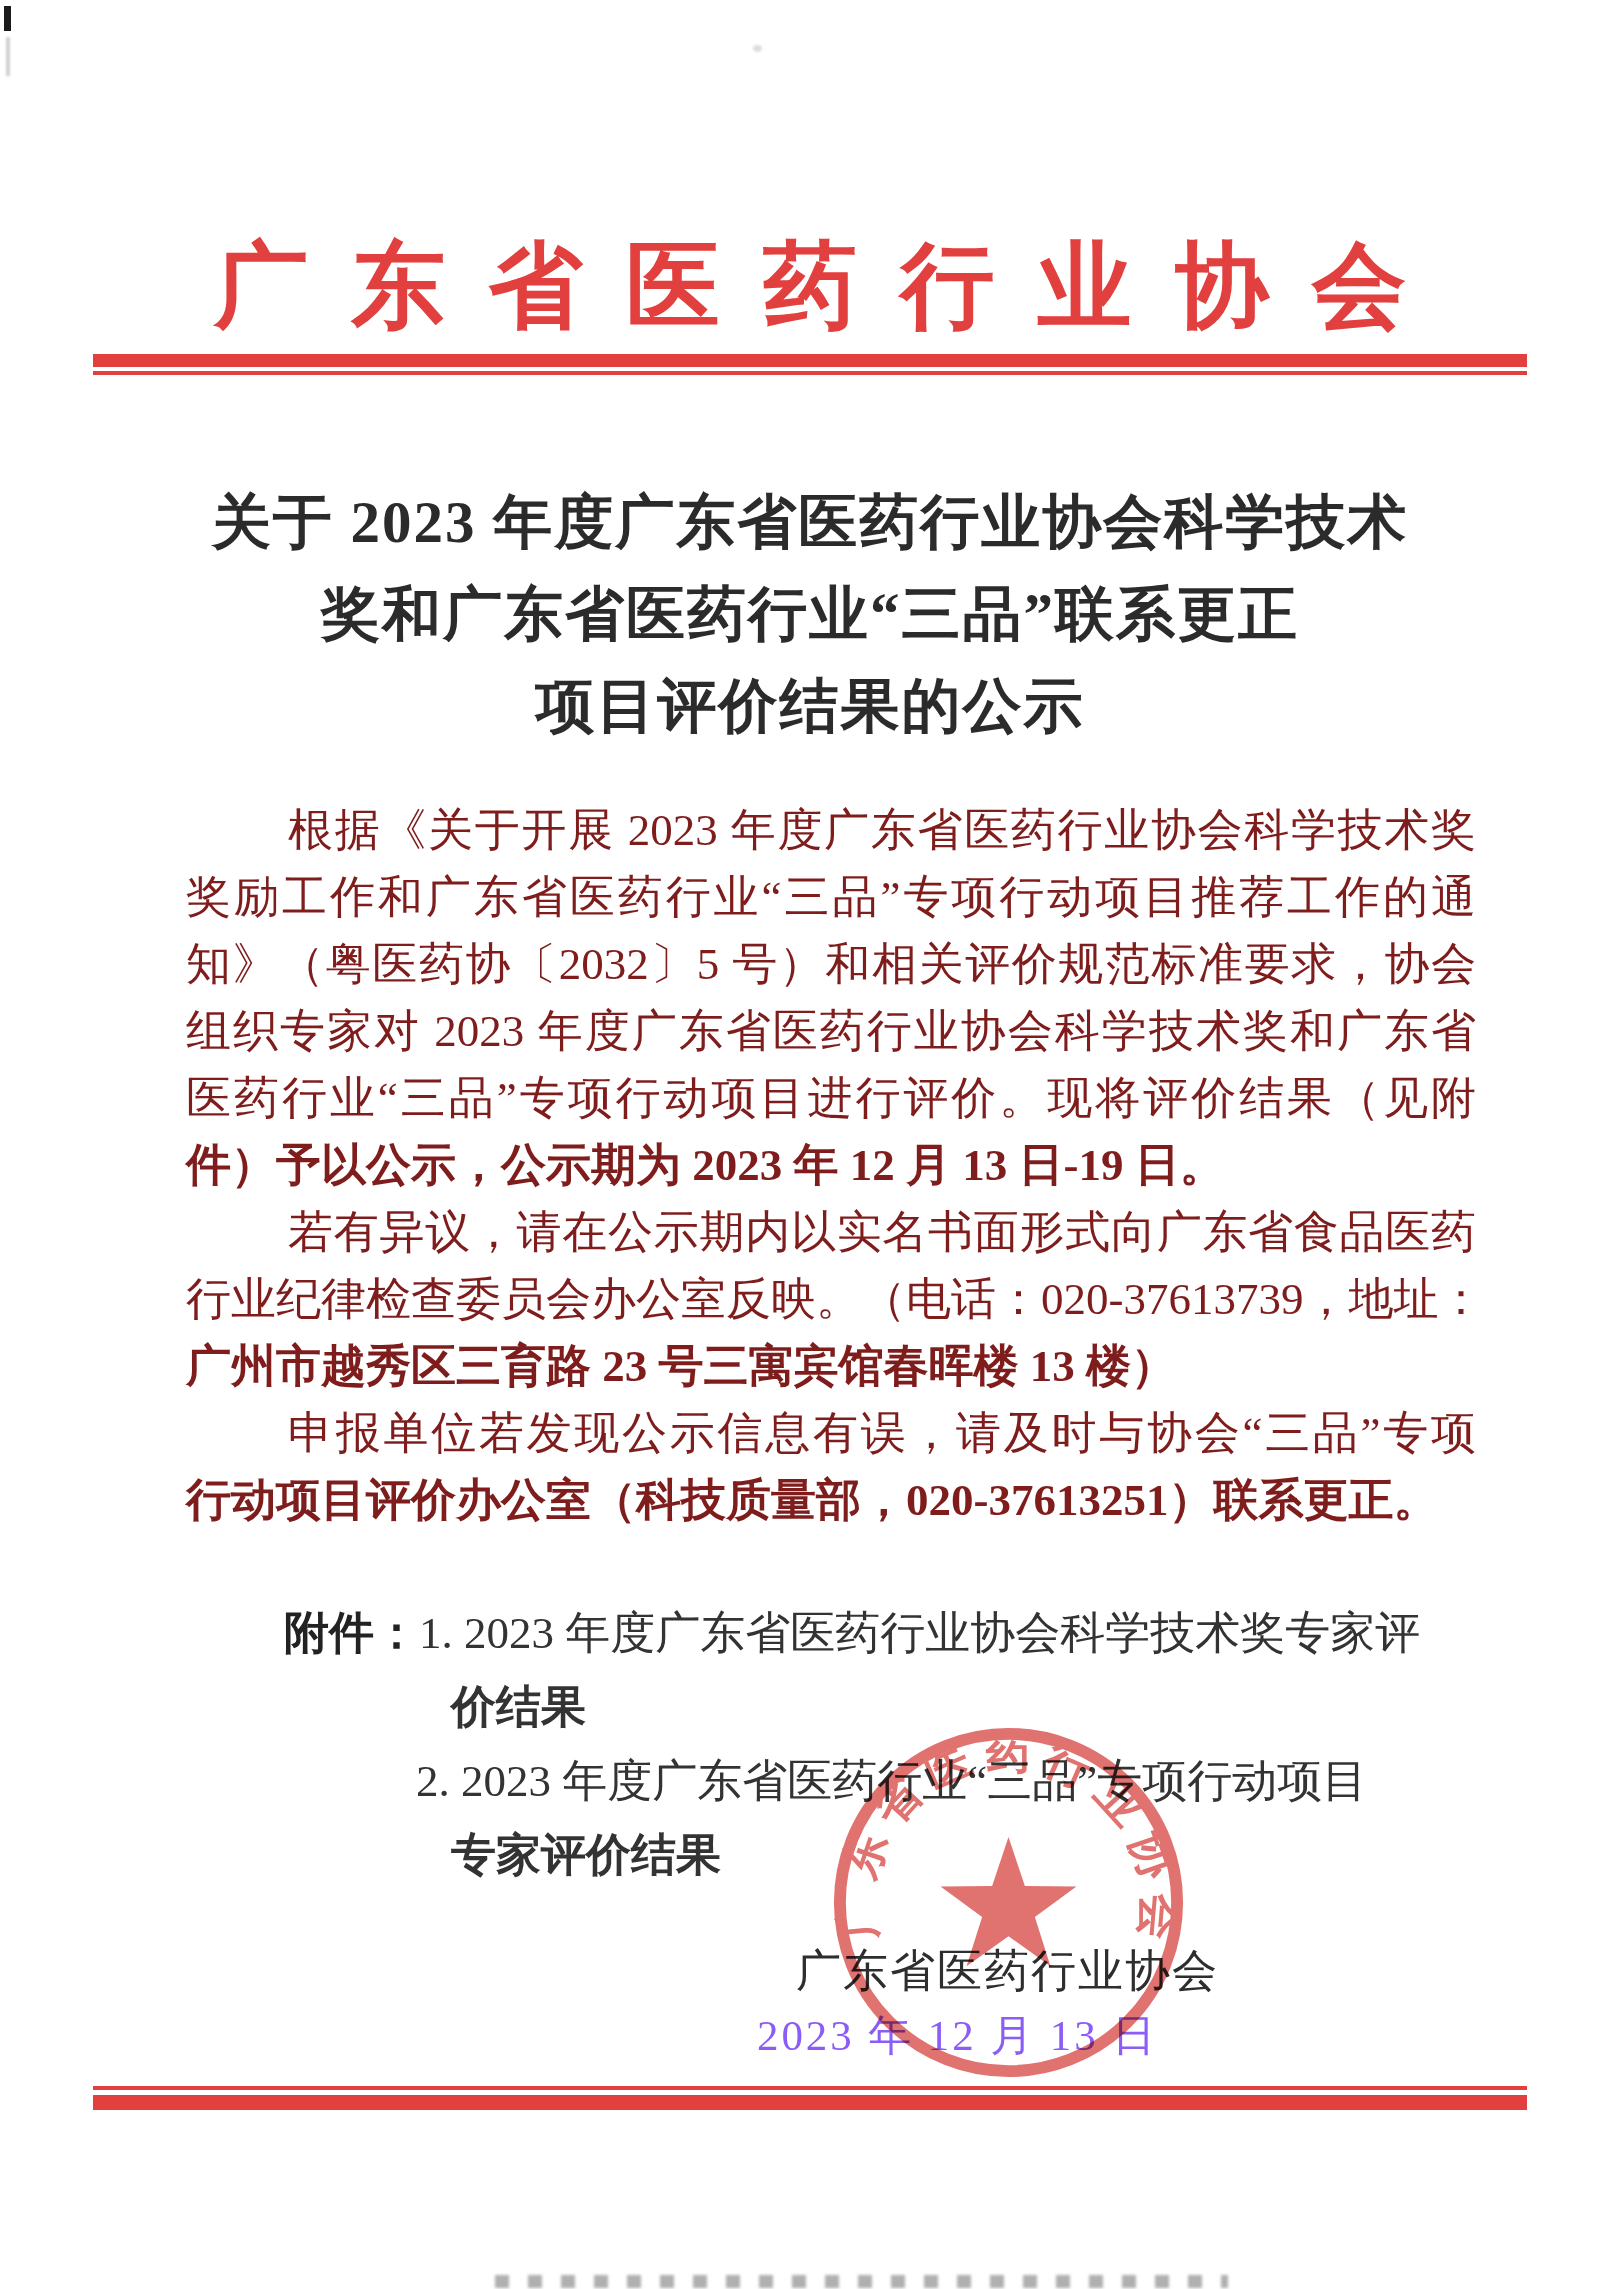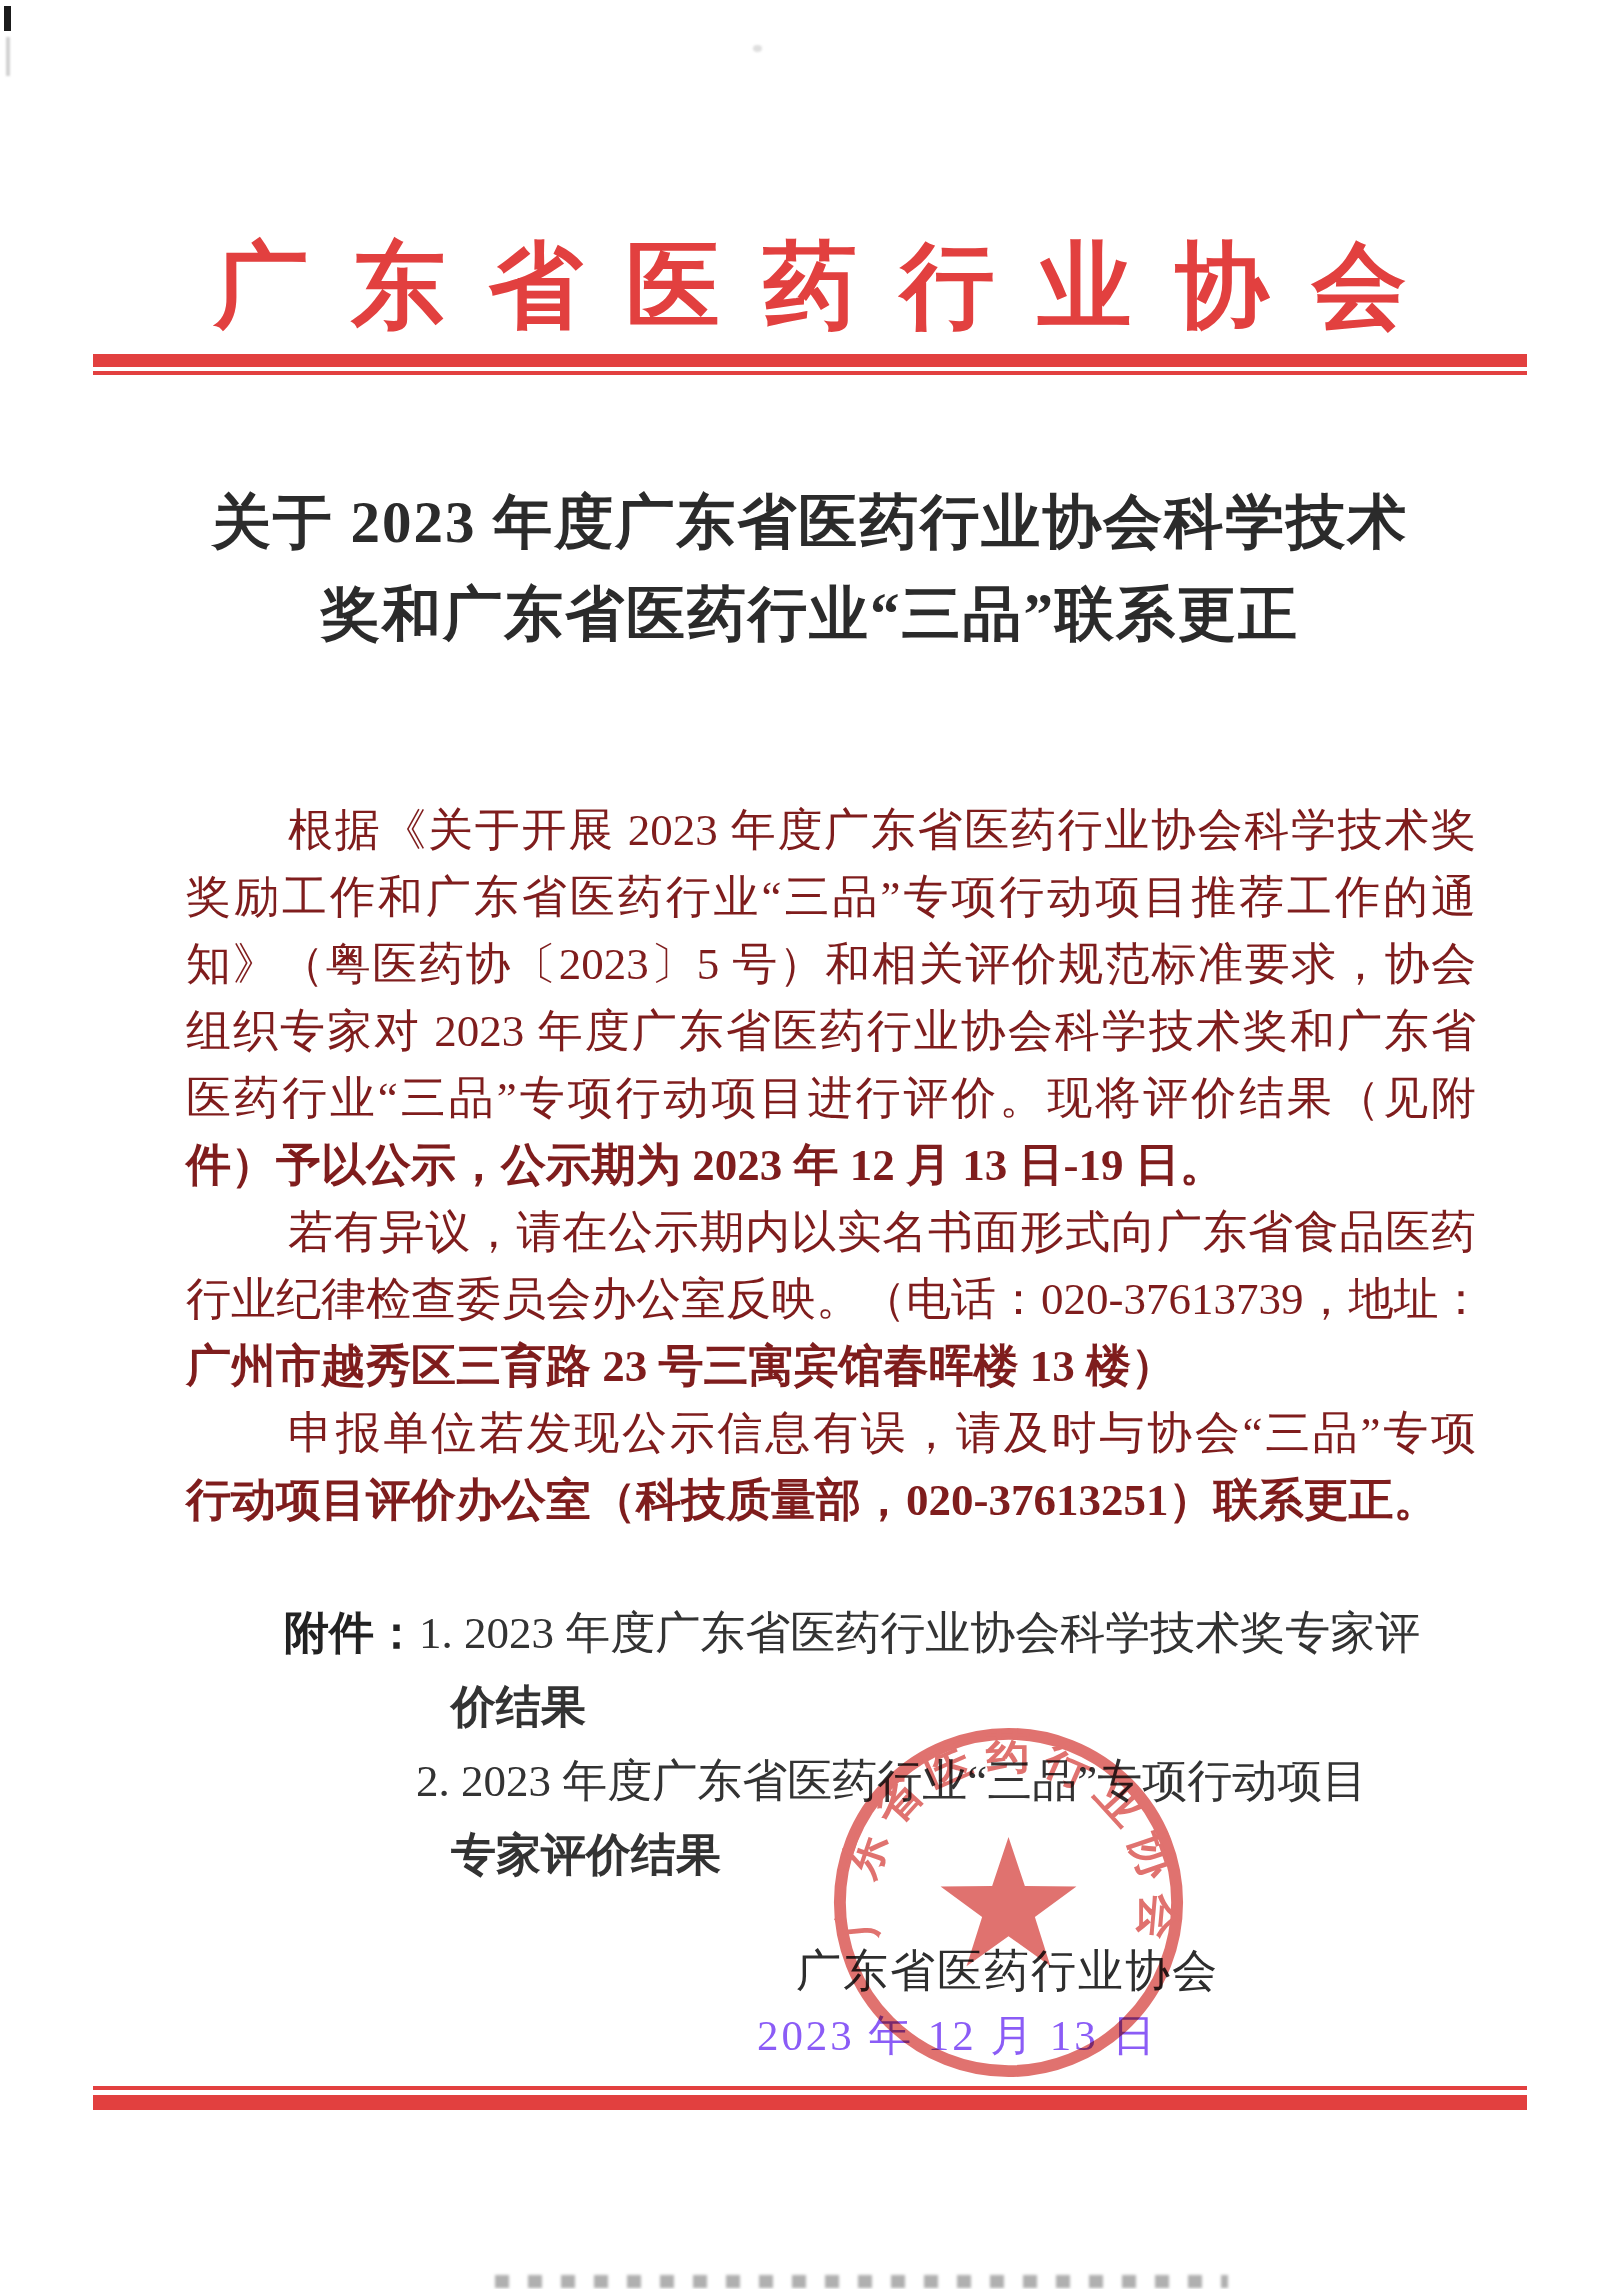--- a/index.html
+++ b/index.html
@@ -64,27 +64,28 @@
 <div class="abs artifact-smudge"></div>
 <div class="abs speck"></div>
 
 <div class="abs letterhead">广东省医药行业协会</div>
 <div class="abs rule rule-top-thick"></div>
 <div class="abs rule rule-top-thin"></div>
 
 <div class="abs doc-title">
   <div>关于 2023 年度广东省医药行业协会科学技术</div>
   <div>奖和广东省医药行业“三品”联系更正</div>
+  <div>项目评价结果的公示</div>
 </div>
 
 <div class="abs body-text">
   <div>
     <div class="bline indent">根据《关于开展 2023 年度广东省医药行业协会科学技术奖</div>
     <div class="bline">奖励工作和广东省医药行业“三品”专项行动项目推荐工作的通</div>
-    <div class="bline">知》（粤医药协〔2023〕5 号）和相关评价规范标准要求，协会</div>
+    <div class="bline">知》（粤医药协〔2032〕5 号）和相关评价规范标准要求，协会</div>
     <div class="bline">组织专家对 2023 年度广东省医药行业协会科学技术奖和广东省</div>
     <div class="bline">医药行业“三品”专项行动项目进行评价。现将评价结果（见附</div>
     <div class="bline last">件）予以公示，公示期为 2023 年 12 月 13 日-19 日。</div>
   </div>
   <div>
     <div class="bline indent">若有异议，请在公示期内以实名书面形式向广东省食品医药</div>
     <div class="bline">行业纪律检查委员会办公室反映。（电话：020-37613739，地址：</div>
     <div class="bline last">广州市越秀区三育路 23 号三寓宾馆春晖楼 13 楼）</div>
   </div>
   <div>

